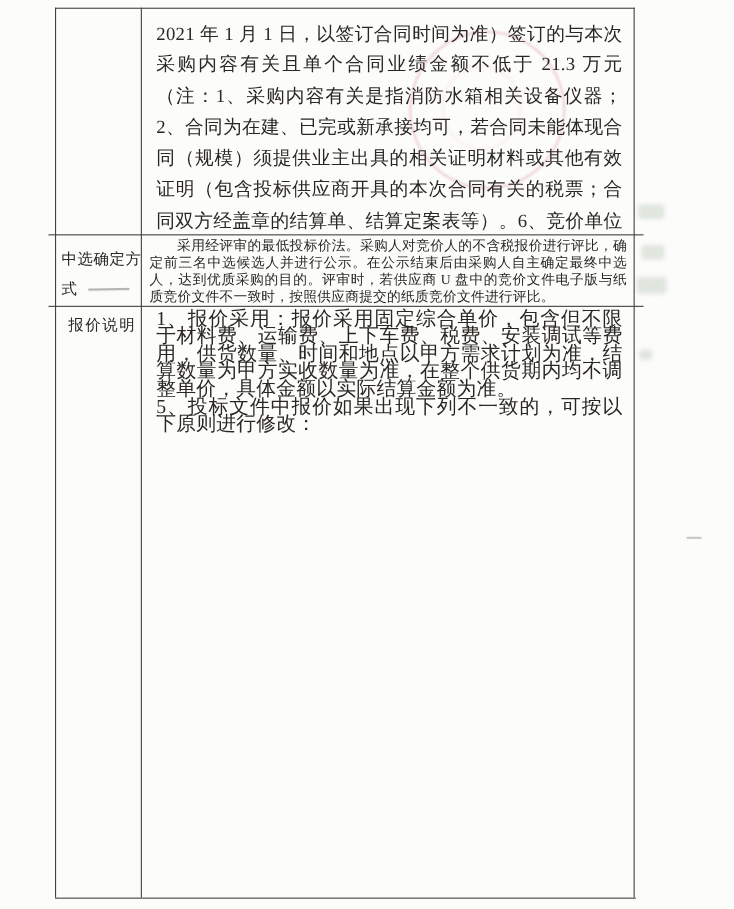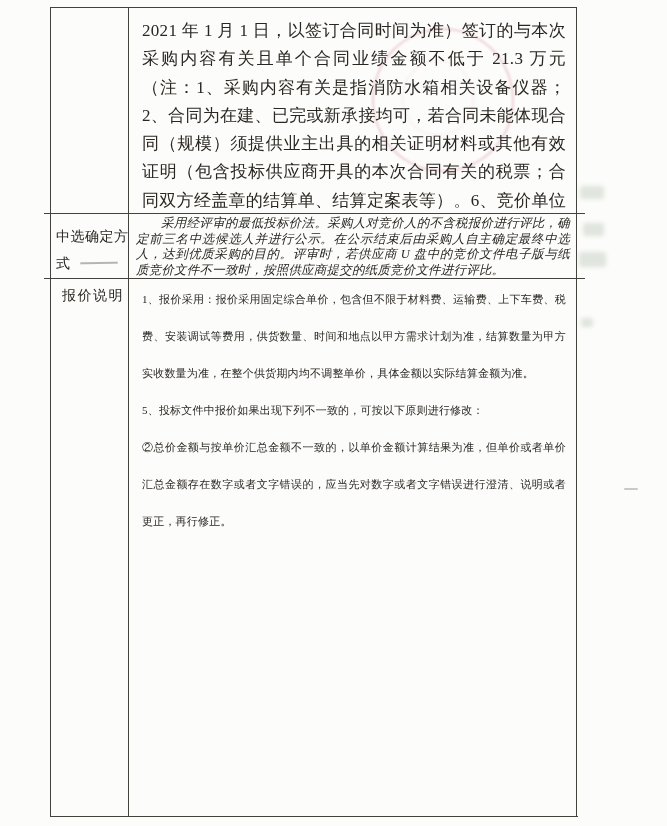--- a/index.html
+++ b/index.html
@@ -67,33 +67,32 @@
     line-height: 27px;
     letter-spacing: 0.5px;
   }
   .r2-content {
     left: 130px; top: 214px; width: 446px; height: 63px;
     padding: 2px 6px 0 6px;
     font-size: 12.5px;
     line-height: 15.6px;
     text-align: justify;
     letter-spacing: 0.2px;
-    font-style: italic;
   }
   .r3-label {
     left: 52px; top: 278px; width: 98px;
     padding: 9px 0 0 10px;
     font-size: 14px;
     letter-spacing: 1.5px;
   }
   .r3-content {
     left: 130px; top: 278px; width: 446px; height: 538px;
     padding: 3px 10px 0 12px;
-    font-size: 11px;
-    line-height: 37px;
+    font-size: 18px;
+    line-height: 16px;
     text-align: justify;
     letter-spacing: 0.2px;
   }
   .ind1 { text-indent: 1em; }
   .ind2 { text-indent: 2em; }
 
   
   .seal {
     position: absolute;
     left: 372px; top: 28px;
@@ -161,21 +160,20 @@
 
   <div class="cell r2-label">中选确定方式</div>
   <div class="cell r2-content">
     <p class="ind2">采用经评审的最低投标价法。采购人对竞价人的不含税报价进行评比，确定前三名中选候选人并进行公示。在公示结束后由采购人自主确定最终中选人，达到优质采购的目的。评审时，若供应商 U 盘中的竞价文件电子版与纸质竞价文件不一致时，按照供应商提交的纸质竞价文件进行评比。</p>
   </div>
 
   <div class="cell r3-label">报价说明</div>
   <div class="cell r3-content">
     <p>1、报价采用：报价采用固定综合单价，包含但不限于材料费、运输费、上下车费、税费、安装调试等费用，供货数量、时间和地点以甲方需求计划为准，结算数量为甲方实收数量为准，在整个供货期内均不调整单价，具体金额以实际结算金额为准。</p>
     <p>5、投标文件中报价如果出现下列不一致的，可按以下原则进行修改：</p>
-    <p>②总价金额与按单价汇总金额不一致的，以单价金额计算结果为准，但单价或者单价汇总金额存在数字或者文字错误的，应当先对数字或者文字错误进行澄清、说明或者更正，再行修正。</p>
 
   </div>
 
   <div class="pencil-dash"></div>
   <div class="margin-dash"></div>
   <div class="bleed b1"></div>
   <div class="bleed b2"></div>
   <div class="bleed b3"></div>
   <div class="bleed b4"></div>
 

